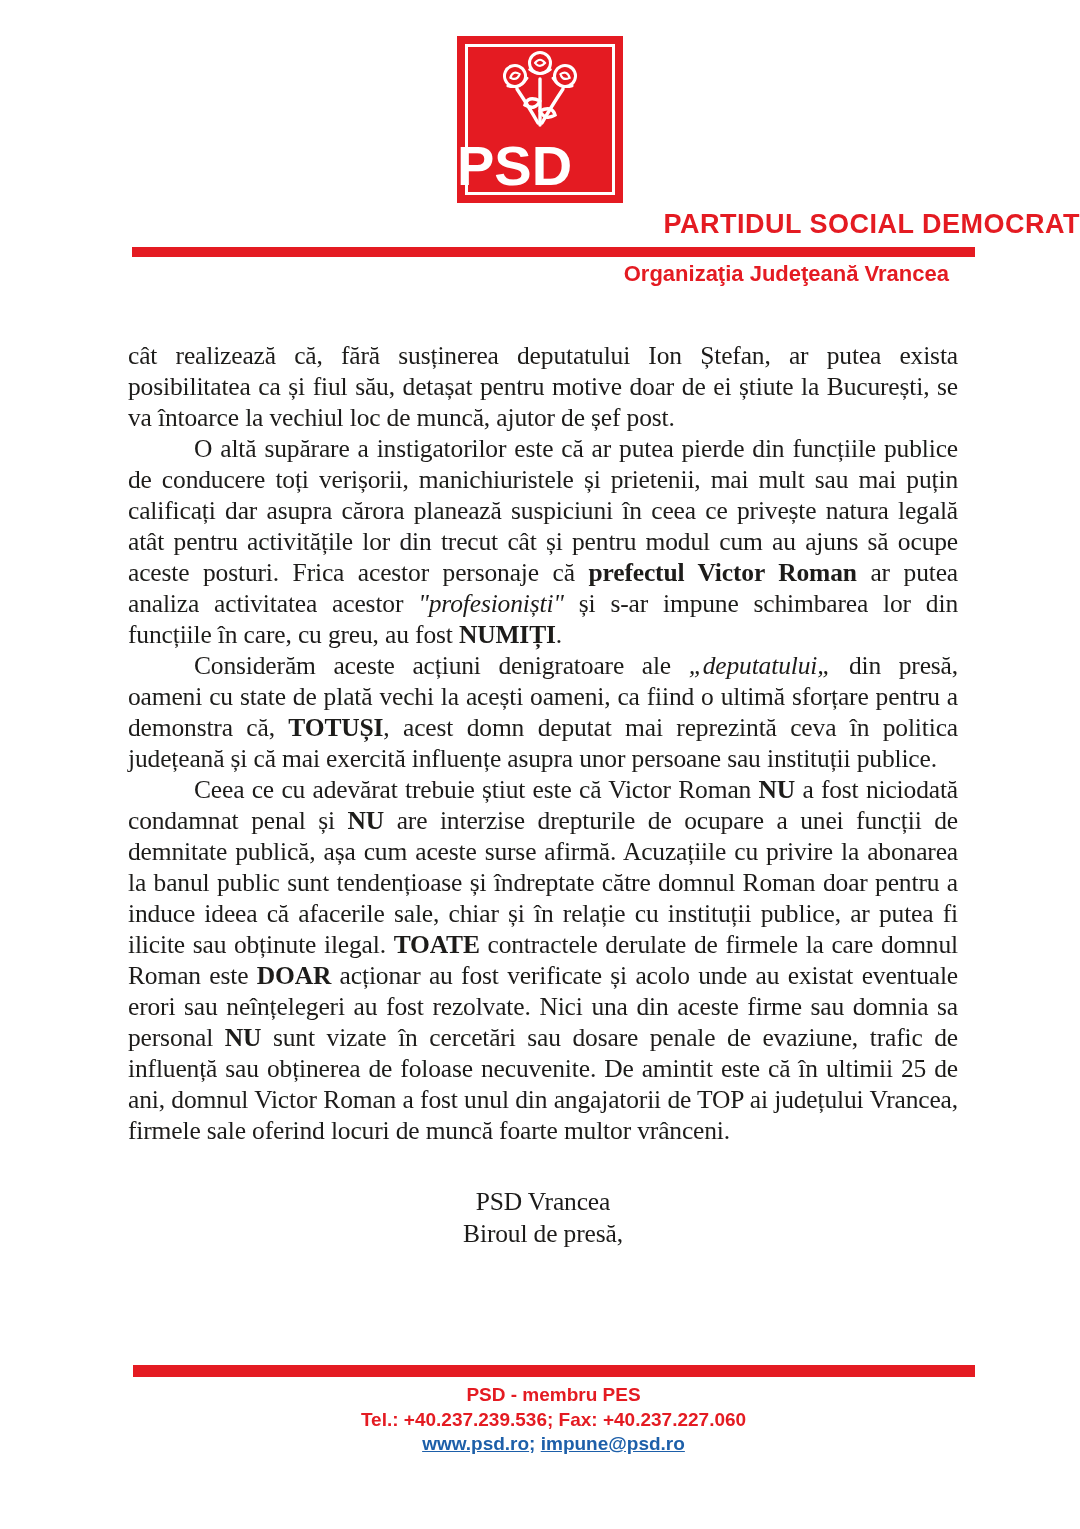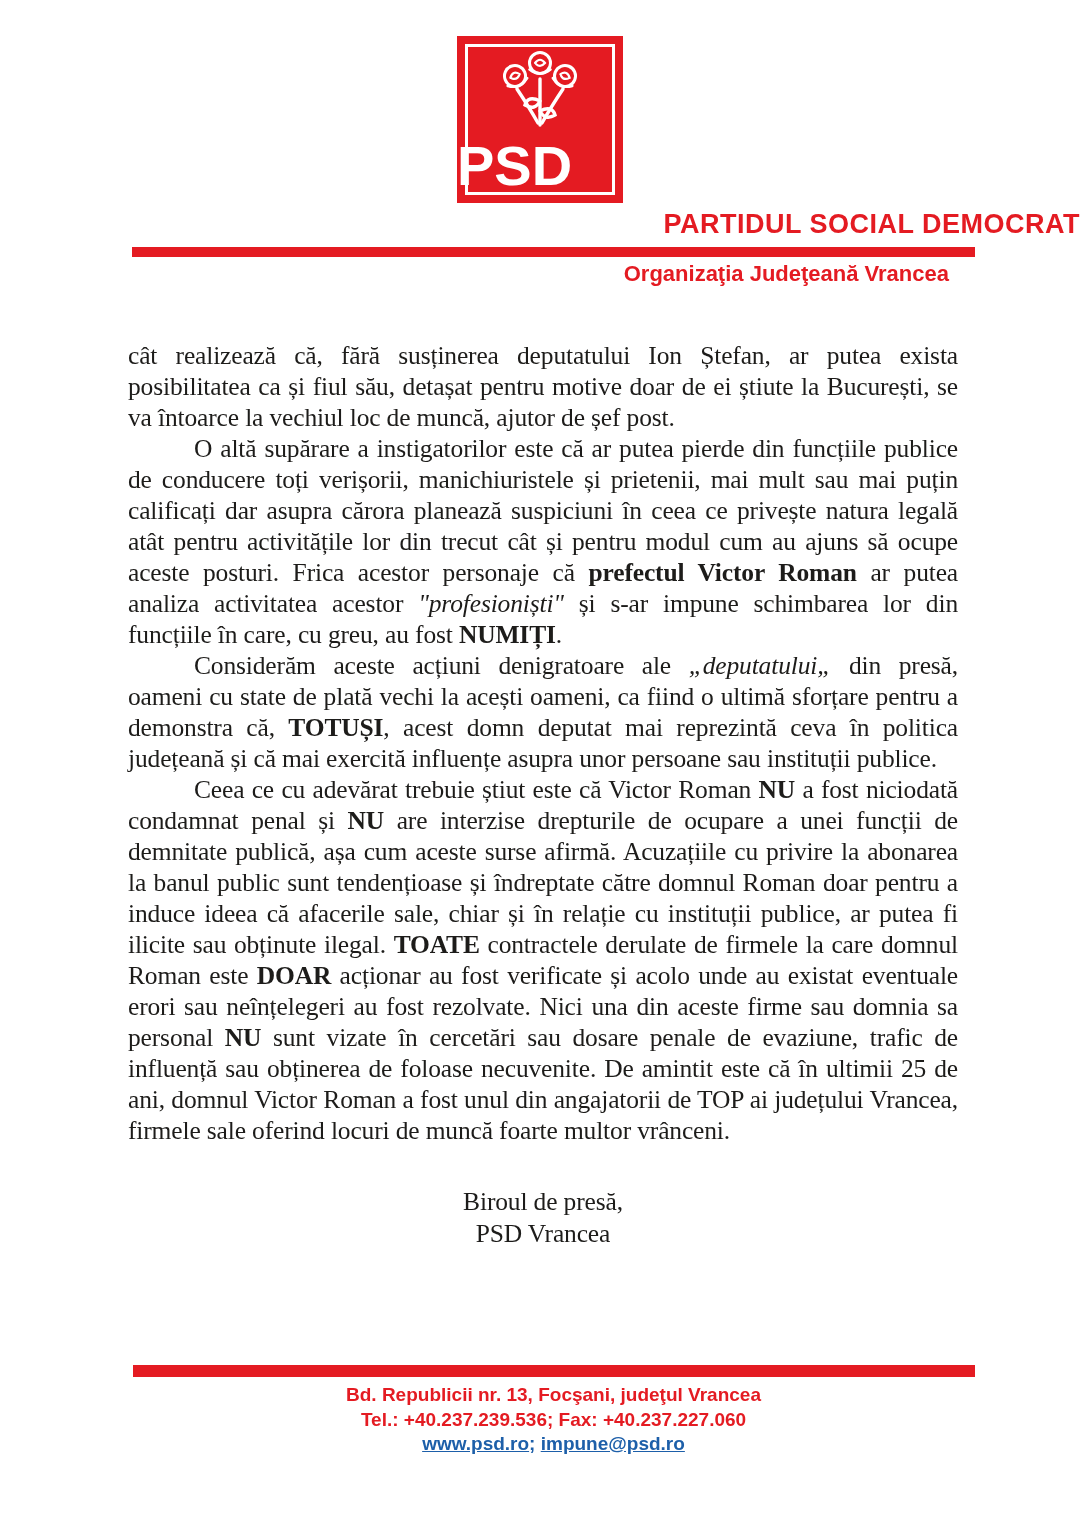--- a/index.html
+++ b/index.html
@@ -129,27 +129,27 @@
   <div class="bar bar-top"></div>
   <div class="org-name">Organizaţia Judeţeană Vrancea</div>
 
   <div class="body-text">
 
     <p class=""><span>cât realizează că, fără susținerea deputatului Ion Ștefan, ar putea exista posibilitatea ca și fiul său, detașat pentru motive doar de ei știute la București, se va întoarce la vechiul loc de muncă, ajutor de șef post.</span></p>
       <p class="indent"><span>O altă supărare a instigatorilor este că ar putea pierde din funcțiile publice de conducere toți verișorii, manichiuristele și prietenii, mai mult sau mai puțin calificați dar asupra cărora planează suspiciuni în ceea ce privește natura legală atât pentru activitățile lor din trecut cât și pentru modul cum au ajuns să ocupe aceste posturi. Frica acestor personaje că </span><b>prefectul Victor Roman</b><span> ar putea analiza activitatea acestor </span><i>"profesioniști"</i><span> și s-ar impune schimbarea lor din funcțiile în care, cu greu, au fost </span><b>NUMIȚI</b><span>.</span></p>
       <p class="indent"><span>Considerăm aceste acțiuni denigratoare ale </span><i>„deputatului„</i><span> din presă, oameni cu state de plată vechi la acești oameni, ca fiind o ultimă sforțare pentru a demonstra că, </span><b>TOTUȘI</b><span>, acest domn deputat mai reprezintă ceva în politica județeană și că mai exercită influențe asupra unor persoane sau instituții publice.</span></p>
       <p class="indent"><span>Ceea ce cu adevărat trebuie știut este că Victor Roman </span><b>NU</b><span> a fost niciodată condamnat penal și </span><b>NU</b><span> are interzise drepturile de ocupare a unei funcții de demnitate publică, așa cum aceste surse afirmă. Acuzațiile cu privire la abonarea la banul public sunt tendențioase și îndreptate către domnul Roman doar pentru a induce ideea că afacerile sale, chiar și în relație cu instituții publice, ar putea fi ilicite sau obținute ilegal. </span><b>TOATE</b><span> contractele derulate de firmele la care domnul Roman este </span><b>DOAR</b><span> acționar au fost verificate și acolo unde au existat eventuale erori sau neînțelegeri au fost rezolvate. Nici una din aceste firme sau domnia sa personal </span><b>NU</b><span> sunt vizate în cercetări sau dosare penale de evaziune, trafic de influență sau obținerea de foloase necuvenite. De amintit este că în ultimii 25 de ani, domnul Victor Roman a fost unul din angajatorii de TOP ai județului Vrancea, firmele sale oferind locuri de muncă foarte multor vrânceni.</span></p>
       <div class="closing">
+      <div>PSD Vrancea</div>
       <div>Biroul de presă,</div>
-      <div>PSD Vrancea</div>
     </div>
   </div>
 
   <div class="bar bar-bottom"></div>
   <div class="footer-text">
-    <div>Bd. Republicii nr. 13, Focşani, judeţul Vrancea</div>
+    <div>PSD - membru PES</div>
     <div>Tel.: +40.237.239.536; Fax: +40.237.227.060</div>
     <div class="footer-links">
       
     <a href="#">www.psd.ro</a><span class="sep">; </span><a href="#">impune@psd.ro</a></div>
   </div>
 
 </div>
 
 </body></html>

